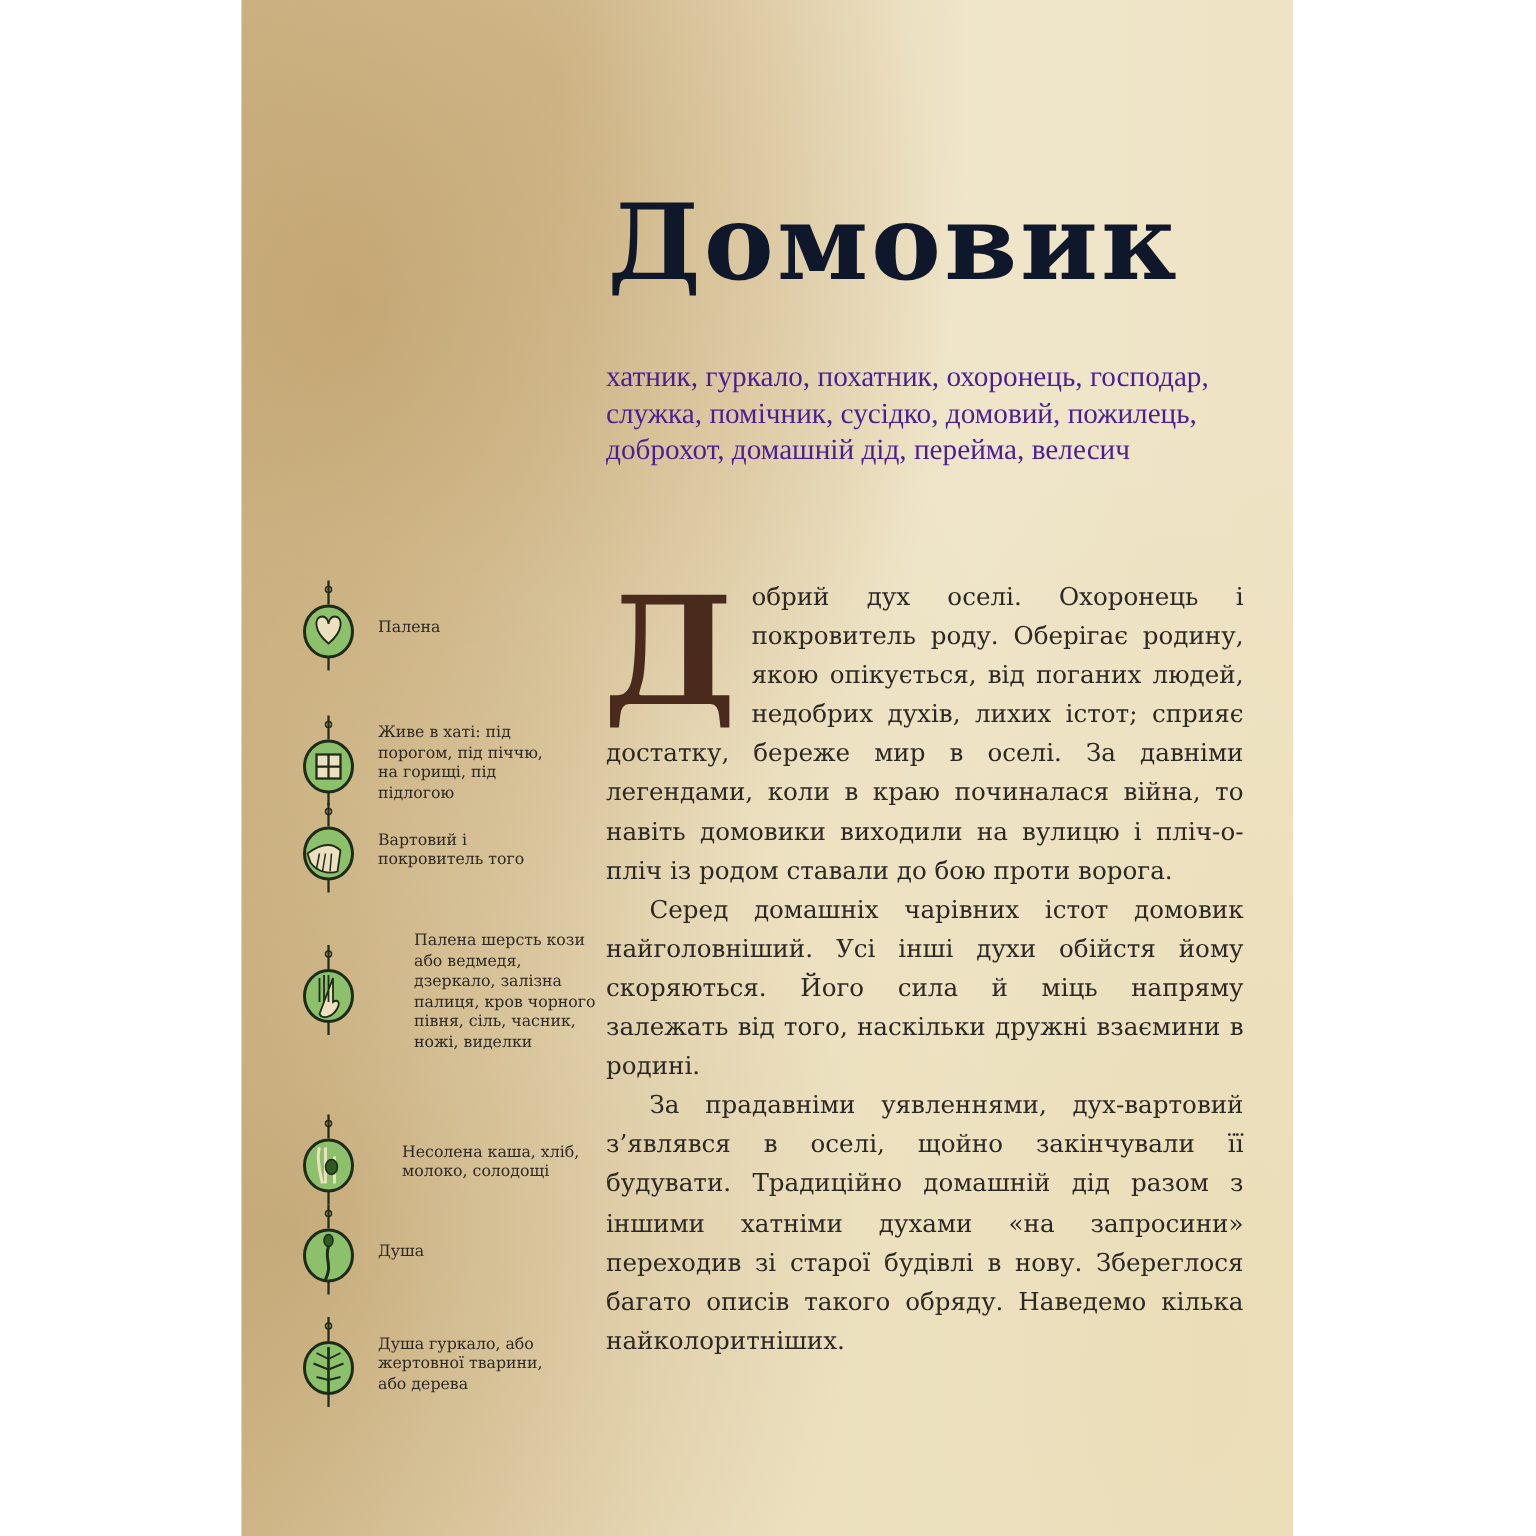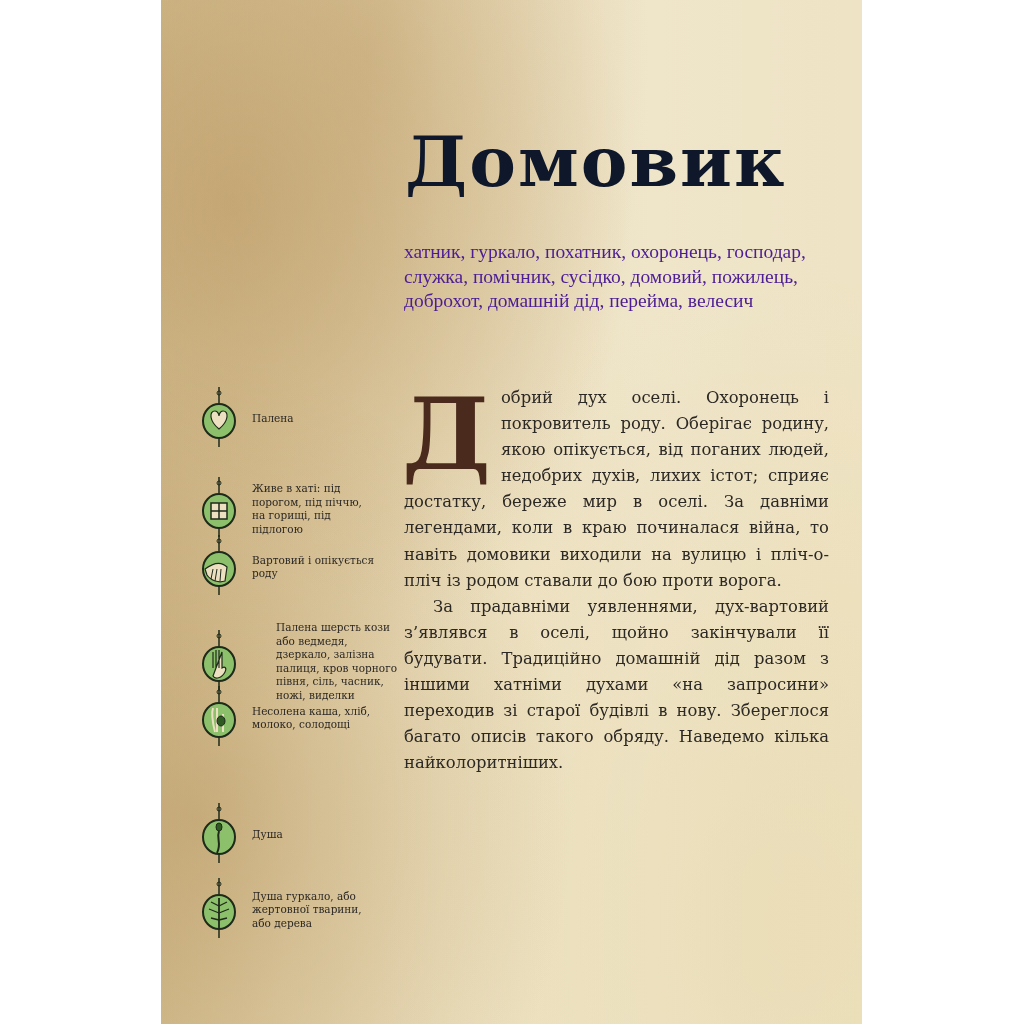--- a/index.html
+++ b/index.html
@@ -55,20 +55,21 @@
 
 <div class="page">
 </div>
 
 <h1 class="title" style="margin:0;">Домовик</h1>
 
 <div class="aliases">хатник, гуркало, похатник, охоронець, господар, служка, помічник, сусідко, домовий, пожилець, доброхот, домашній дід, перейма, велесич</div>
 
 <div class="body-text">
   <p><span class="dropcap">Д</span><span>обрий дух оселі. Охоронець і покровитель роду. Оберігає родину, якою опікується, від поганих людей, недобрих духів, лихих істот; сприяє достатку, береже мир в оселі. За давніми легендами, коли в краю починалася війна, то навіть домовики виходили на вулицю і пліч-о-пліч із родом ставали до бою проти ворога.</span></p>
+  <p class="indent">Серед домашніх чарівних істот домовик найголовніший. Усі інші духи обійстя йому скоряються. Його сила й міць напряму залежать від того, наскільки дружні взаємини в родині.</p>
   <p class="indent">За прадавніми уявленнями, дух-вартовий з’являвся в оселі, щойно закінчували її будувати. Традиційно домашній дід разом з іншими хатніми духами «на запросини» переходив зі старої будівлі в нову. Збереглося багато описів такого обряду. Наведемо кілька найколоритніших.</p>
 </div>
 
 <div class="sidebar-item" style="top:385px;">
   <span class="icon">
     <svg width="40" height="68" viewBox="0 0 40 68">
       <line x1="20" y1="2" x2="20" y2="18" stroke="#1e2a1a" stroke-width="1.5"></line>
       <circle cx="20" cy="8" r="2" fill="none" stroke="#1e2a1a" stroke-width="1"></circle>
       <ellipse cx="20" cy="36" rx="16" ry="17" fill="#8cc06a" stroke="#1e2a1a" stroke-width="2"></ellipse>
       <path d="M20 44 C10 36 10 26 16 26 C19 26 20 30 20 31 C20 30 21 26 24 26 C30 26 30 36 20 44 Z" fill="#ece0c0" stroke="#1e2a1a" stroke-width="1.2"></path>
@@ -97,37 +98,37 @@
   <span class="icon">
     <svg width="40" height="68" viewBox="0 0 40 68">
       <line x1="20" y1="2" x2="20" y2="18" stroke="#1e2a1a" stroke-width="1.5"></line>
       <circle cx="20" cy="8" r="2" fill="none" stroke="#1e2a1a" stroke-width="1"></circle>
       <ellipse cx="20" cy="36" rx="16" ry="17" fill="#8cc06a" stroke="#1e2a1a" stroke-width="2"></ellipse>
       <path d="M6 36 C14 30 22 28 28 34 L26 48 C20 50 12 48 8 42 Z" fill="#ece0c0" stroke="#1e2a1a" stroke-width="1.2"></path>
       <path d="M14 36 L12 46 M18 36 L16 48 M22 36 L21 48" stroke="#1e2a1a" stroke-width="1"></path>
       <line x1="20" y1="53" x2="20" y2="62" stroke="#1e2a1a" stroke-width="1.5"></line>
     </svg>
   </span>
-  <span class="legend-label">Вартовий і опікується роду</span>
+  <span class="legend-label">Вартовий і покровитель того</span>
 </div>
 
 <div class="sidebar-item" style="top:621px;gap:24px;">
   <span class="icon">
     <svg width="40" height="68" viewBox="0 0 40 68">
       <line x1="20" y1="2" x2="20" y2="18" stroke="#1e2a1a" stroke-width="1.5"></line>
       <circle cx="20" cy="8" r="2" fill="none" stroke="#1e2a1a" stroke-width="1"></circle>
       <ellipse cx="20" cy="36" rx="16" ry="17" fill="#8cc06a" stroke="#1e2a1a" stroke-width="2"></ellipse>
       <path d="M14 24 L14 40 M17 22 L17 40 M20 22 L20 40 M23 24 L23 40 C26 38 28 40 26 44 C23 50 16 52 14 48 Z" fill="#ece0c0" stroke="#1e2a1a" stroke-width="1.2"></path>
       <line x1="20" y1="53" x2="20" y2="62" stroke="#1e2a1a" stroke-width="1.5"></line>
     </svg>
   </span>
   <span class="legend-label">Палена шерсть кози або ведмедя, дзеркало, залізна палиця, кров чорного півня, сіль, часник, ножі, виделки</span>
 </div>
 
-<div class="sidebar-item" style="top:684px;">
+<div class="sidebar-item" style="top:741px;gap:16px;">
   <span class="icon">
     <svg width="40" height="68" viewBox="0 0 40 68">
       <line x1="20" y1="2" x2="20" y2="18" stroke="#1e2a1a" stroke-width="1.5"></line>
       <circle cx="20" cy="8" r="2" fill="none" stroke="#1e2a1a" stroke-width="1"></circle>
       <ellipse cx="20" cy="36" rx="16" ry="17" fill="#8cc06a" stroke="#1e2a1a" stroke-width="2"></ellipse>
       <path d="M14 24 C12 30 14 40 16 48 M18 24 L18 48 M24 30 L24 48" stroke="#ece0c0" stroke-width="2" fill="none"></path>
       <ellipse cx="22" cy="37" rx="4" ry="5" fill="#2f5a22" stroke="#1e2a1a" stroke-width="1"></ellipse>
       <line x1="20" y1="53" x2="20" y2="62" stroke="#1e2a1a" stroke-width="1.5"></line>
     </svg>
   </span>

